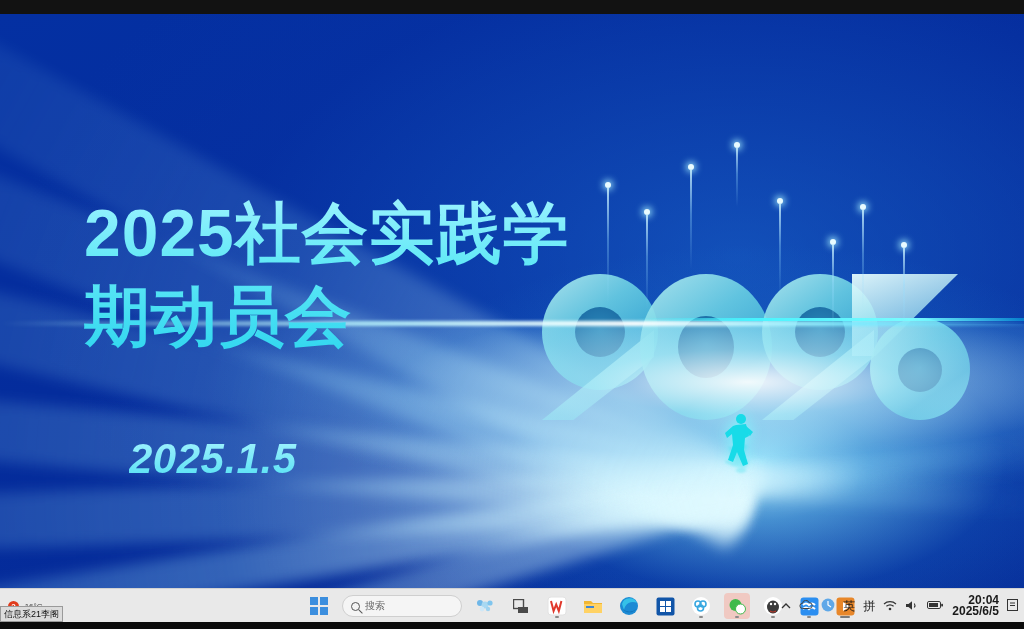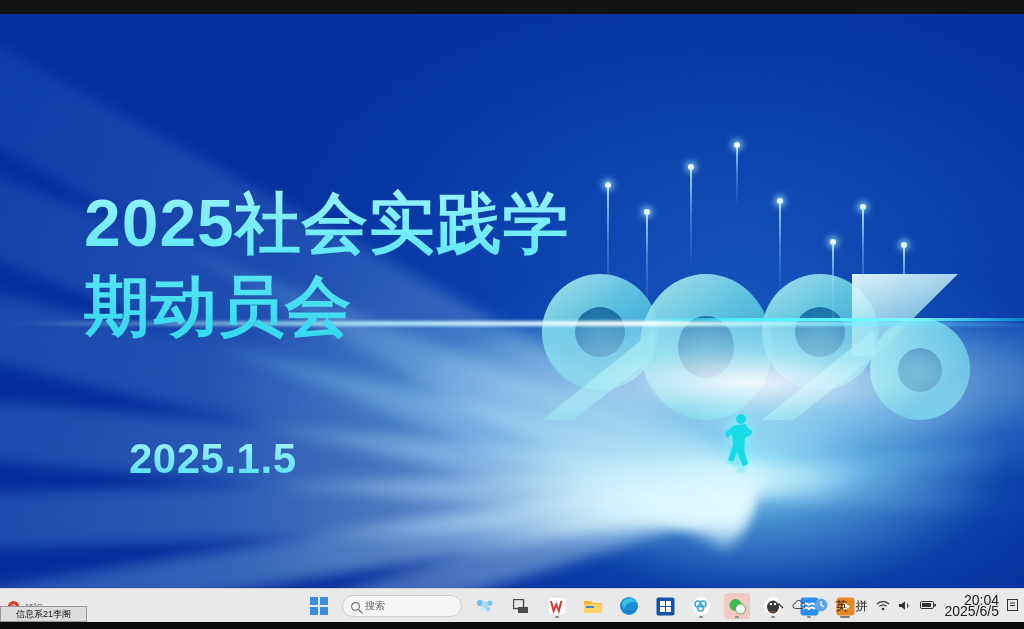--- a/index.html
+++ b/index.html
@@ -106,40 +106,40 @@
     font-size:40px; font-weight:bold; letter-spacing:1px;
     background:linear-gradient(180deg,#a8f4ff 0%, #55e2f4 100%);
     -webkit-background-clip:text; background-clip:text;
     color:transparent; -webkit-text-fill-color:transparent;
   }
   .date {
     position:absolute; left:129px; top:421px;
     font-size:42px; font-weight:bold; letter-spacing:0.5px;
     background:linear-gradient(180deg,#a8f4ff 0%, #4fdff3 100%);
     -webkit-background-clip:text; background-clip:text;
-    color:transparent; -webkit-text-fill-color:transparent;
+    color:transparent;font-style:italic; -webkit-text-fill-color:transparent;
   }
 
   
   .taskbar {
     position:absolute; left:0; top:588px; width:1024px; height:34px;
     background:#e9e9e9;
     display:flex; align-items:center;
     border-top:1px solid #d2d2d2;
   }
   .tb-left { position:absolute; left:8px; top:0; height:34px; display:flex; align-items:center; gap:4px; }
   .weather { display:flex; align-items:center; gap:3px; font-size:8px; color:#444; }
   .weather .badge {
     width:11px; height:11px; border-radius:50%;
     background:#e03b1c; color:#fff; font-size:8px; line-height:11px; text-align:center; font-weight:bold;
   }
   .tooltip {
     position:absolute; left:0; top:606px;
     background:#dcdcdc; border:1px solid #9a9a9a;
-    font-size:9px; color:#111; padding:1px 15px; line-height:12px;
+    font-size:9px; color:#111; padding:1px 3px; line-height:12px;
     white-space:nowrap; z-index:20;
   }
 
   .tb-center { position:absolute; left:306px; top:0; height:34px; display:flex; align-items:center; gap:10px; }
   .winlogo { width:18px; height:18px; display:grid; grid-template-columns:1fr 1fr; grid-template-rows:1fr 1fr; gap:2px; }
   .winlogo i { background:#3b8ede; display:block; }
   .searchbox {
     width:120px; height:22px; border-radius:11px; background:#f5f5f5;
     border:1px solid #cfcfcf; display:flex; align-items:center; gap:5px; padding:0 8px;
     font-size:10px; color:#666;
@@ -151,21 +151,21 @@
     content:""; position:absolute; bottom:1px; left:50%; transform:translateX(-50%);
     width:10px; height:2px; border-radius:1px; background:#7a7a7a;
   }
   .tbicon.running:after {
     content:""; position:absolute; bottom:1px; left:50%; transform:translateX(-50%);
     width:4px; height:2px; border-radius:1px; background:#8a8a8a;
   }
   .tbicon.hl { background:#f0c9c2; }
 
   .tb-right { position:absolute; right:6px; top:0; height:34px; display:flex; align-items:center; gap:8px; font-size:11px; color:#222; }
-  .clock { text-align:right; font-size:14px; line-height:11px; color:#1a1a1a; }
+  .clock { text-align:right; font-size:12px; line-height:11px; color:#1a1a1a;font-weight:bold; }
   .ime { font-size:12px; color:#1a1a1a; }
   .bottom-black { position:absolute; left:0; top:622px; width:1024px; height:7px; background:#0b0b0b; }
 </style>
 </head>
 <body>
 
 <div id="screen">
 
   <div class="top-bar"></div>
 
@@ -255,21 +255,21 @@
       <div class="streak" style="left:903px; top:228px; height:85px;">
           <div class="dot"></div>
           <div class="tail"></div>
         </div>
       <div class="streak" style="left:736px; top:128px; height:60px;">
           <div class="dot"></div>
           <div class="tail"></div>
         </div>
     </div>
 
-    <div class="title" style="white-space:pre-line;">2025社会实践学
+    <div class="title" style="white-space:pre-line;margin-top:10px;">2025社会实践学
 期动员会</div>
     <div class="date">2025.1.5</div>
   </div>
 
   <div class="taskbar">
 
     <div class="tb-left">
       <div class="weather">
         <span class="badge">2</span>
         <span>-16°C</span>

